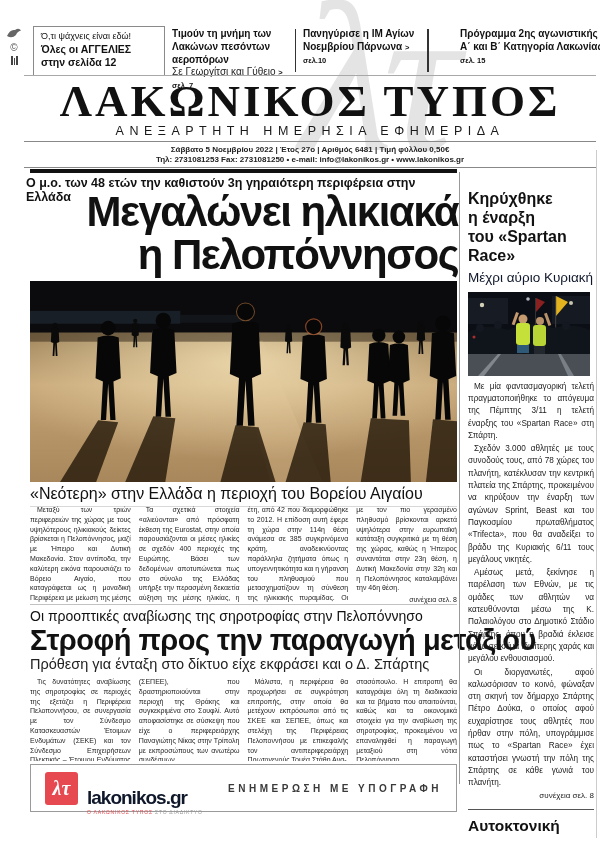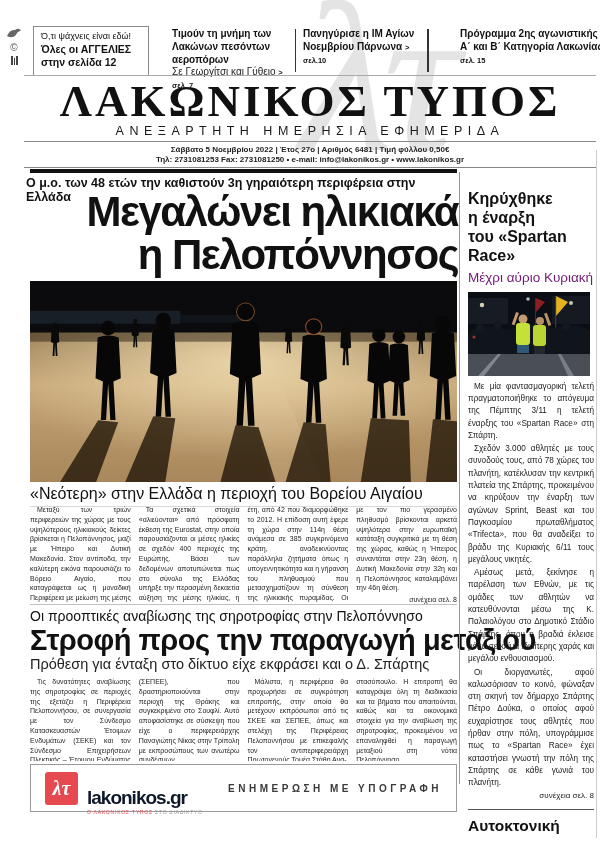--- a/index.html
+++ b/index.html
@@ -9,21 +9,21 @@
   
   #watermark{left:300px;top:-30px;font-family:"Liberation Serif",serif;font-style:italic;
              font-size:215px;color:#dcdcdc;opacity:.75;line-height:1;letter-spacing:-10px;}
   
   #edge-icons{left:4px;top:27px;width:20px;display:flex;flex-direction:column;align-items:center;gap:3px;color:#555;}
   #edge-icons .c{font-size:10px;line-height:1;}
   .barcode{display:flex;gap:1px;align-items:flex-end;}
   .barcode i{display:block;width:2px;height:9px;background:#444;}
   .barcode i:nth-child(2){height:7px;width:1px;}
   
-  #classified-box{left:33px;top:26px;width:116px;height:50px;border:1px solid #8a8a8a;
+  #classified-box{left:33px;top:26px;width:132px;height:50px;border:1px solid #8a8a8a;
       padding:4px 7px;box-sizing:border-box;}
   #classified-box .l1{font-size:9px;line-height:1.3;}
   #classified-box .l2,#classified-box .l3{font-size:10.5px;font-weight:bold;line-height:1.25;}
   .teaser{font-size:10px;line-height:1.28;}
   .teaser .b{font-weight:bold;}
   .teaser .lt{font-weight:normal;color:#222;}
   .teaser .pg{font-weight:bold;font-size:7.5px;}
   #teaser1{left:172px;top:28px;width:122px;}
   #teaser2{left:303px;top:28px;width:118px;}
   #teaser3{left:436px;top:28px;width:158px;margin-left:24px;}
@@ -64,21 +64,21 @@
      color:#fff;font-family:"Liberation Serif",serif;font-style:italic;font-weight:bold;font-size:20px;}
   .logo-name{font-size:19px;font-weight:bold;letter-spacing:-1px;line-height:.95;color:#0f172a;margin-top:28px;}
   .logo-tagline{font-size:5px;letter-spacing:.8px;margin-top:1px;}
   .logo-tagline .gray{color:#9a9a9a;}
   #slogan{margin-left:auto;font-size:10px;font-weight:bold;letter-spacing:3.5px;color:#3a3a3a;}
   
   #sidebar-divider{left:459px;top:172px;height:612px;border-left:1px solid #999;}
   #page-edge{left:596px;top:150px;height:688px;border-left:1px solid #ccc;}
   #sidebar{left:468px;top:190px;width:126px;}
   .sb-title{font-size:16px;line-height:1.18;font-weight:bold;}
-  .sb-sub{font-size:13.5px;line-height:1.2;color:#701a75;margin-top:4px;}
+  .sb-sub{font-size:13.5px;line-height:1.2;color:#0f172a;margin-top:4px;}
   #spartan-photo{display:block;margin-top:6px;width:122px;height:84px;}
   .sb-body{margin-top:5px;}
   .sb-body p{margin:0 0 1px 0;font-size:8.2px;line-height:1.5;text-align:justify;text-indent:6px;color:#1c1c1c;}
   .sb-cont{text-align:right;font-size:8px;color:#222;margin-top:2px;}
   .sb-div{border-top:1.5px solid #555;margin-top:9px;}
   .op-title{font-size:15.5px;line-height:1.15;font-weight:bold;margin-top:7px;}
 </style>
 </head>
 <body>
 

